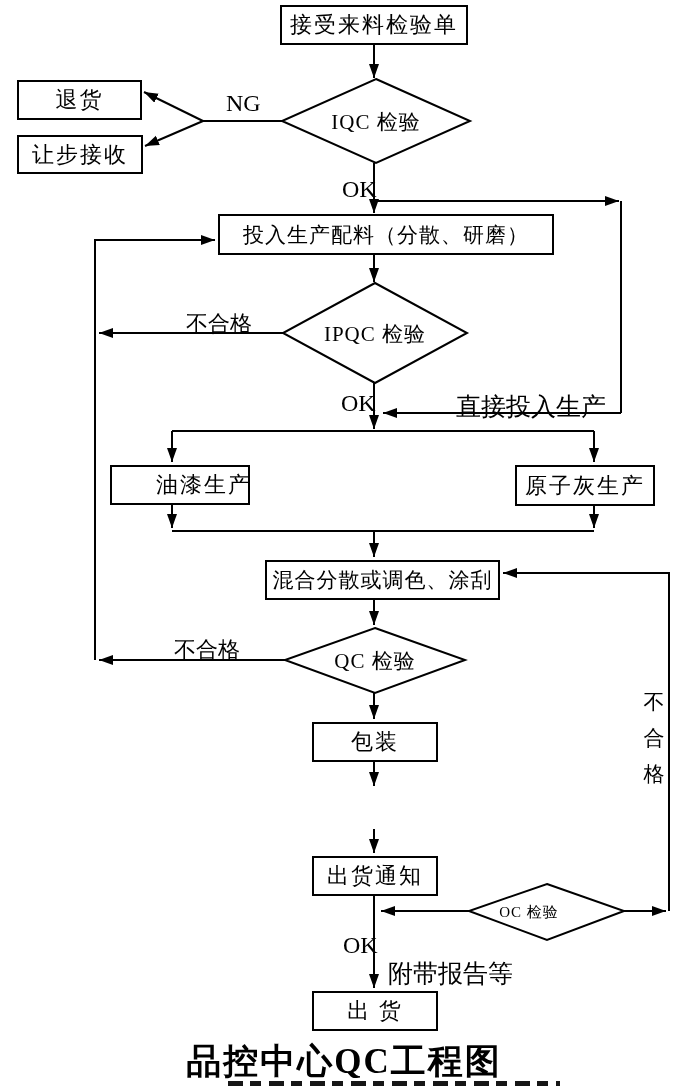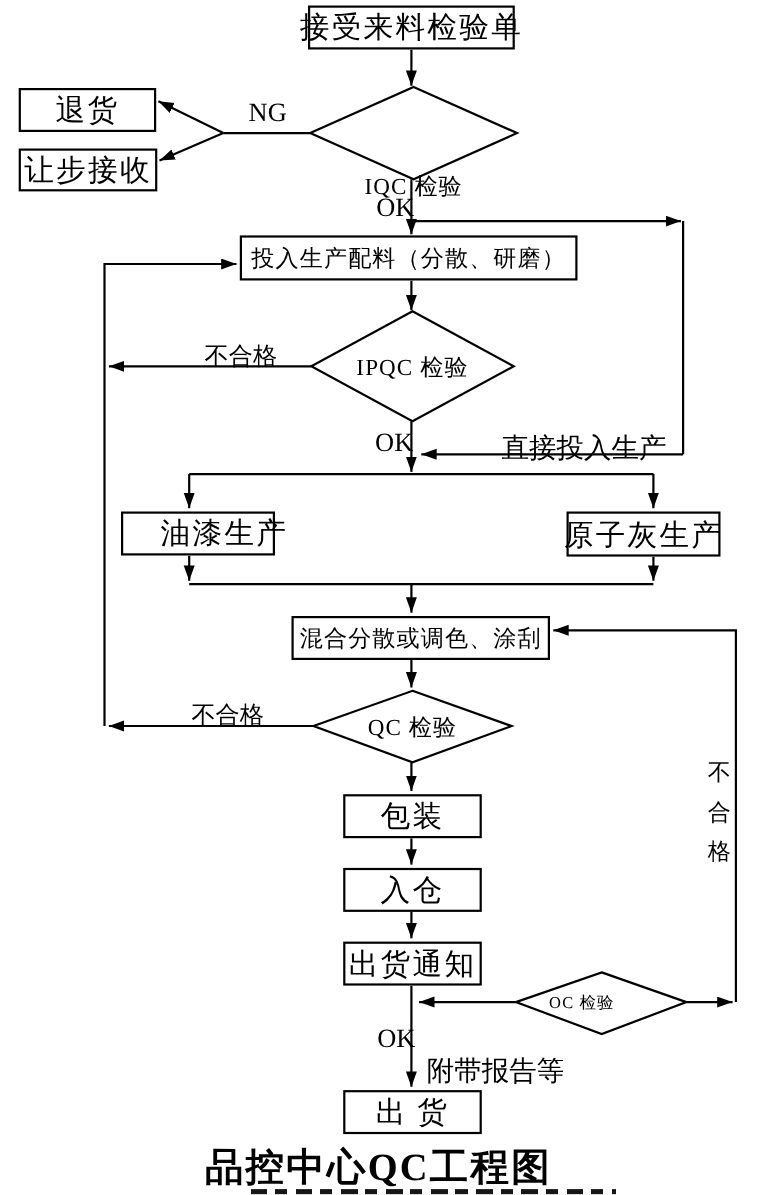--- a/index.html
+++ b/index.html
@@ -1,21 +1,21 @@
 <!DOCTYPE html>
 <html><head>
 <meta charset="utf-8">
 <style>
   html,body{margin:0;padding:0;background:#fff;}
   .stage{position:relative;width:688px;height:1086px;background:#ffffff;overflow:hidden;
          font-family:"Liberation Serif","DejaVu Serif",serif;color:#000;}
   svg.connectors{position:absolute;left:0;top:0;}
   .box{position:absolute;border:2px solid #000;background:#fff;box-sizing:border-box;
        display:flex;align-items:center;justify-content:center;
-       font-size:27px;letter-spacing:2px;white-space:nowrap;}
+       font-size:22px;letter-spacing:2px;white-space:nowrap;}
   .box.wide{font-size:21px;letter-spacing:1px;}
   .dlabel{position:absolute;transform:translate(-50%,-50%);font-size:21px;
           white-space:nowrap;letter-spacing:1px;}
   .elabel{position:absolute;white-space:nowrap;font-size:22px;}
   .elabel.small{font-size:25px;}
   .vlabel{position:absolute;width:30px;text-align:center;font-size:21px;line-height:36px;
           word-break:break-all;}
   .title{position:absolute;left:0;top:1038px;width:100%;text-align:center;
          font-size:35px;font-weight:bold;letter-spacing:2px;}
   .frag{position:absolute;top:1081px;left:228px;width:332px;height:5px;
@@ -70,37 +70,36 @@
       <polygon points="547,884 624,911 547,940 469,911"></polygon>
     </g>
   </svg>
 
   <div class="box" style="left:280px;top:5px;width:188px;height:40px;">接受来料检验单</div>
 
   <div class="box" style="left:17px;top:80px;width:125px;height:40px;">退货</div>
 
   <div class="box" style="left:17px;top:135px;width:126px;height:39px;">让步接收</div>
 
-  <div class="box wide" style="left:218px;top:214px;width:307px;height:41px;">投入生产配料（分散、研磨）</div>
+  <div class="box wide" style="left:218px;top:214px;width:336px;height:41px;">投入生产配料（分散、研磨）</div>
 
   <div class="box" style="left:110px;top:465px;width:140px;height:40px;padding-left:48px;">油漆生产</div>
 
   <div class="box" style="left:515px;top:465px;width:140px;height:41px;">原子灰生产</div>
 
   <div class="box wide" style="left:265px;top:560px;width:235px;height:40px;">混合分散或调色、涂刮</div>
 
   <div class="box" style="left:312px;top:722px;width:126px;height:40px;">包装</div>
 
-  <div class="box" style="left:312px;top:789px;width:126px;height:40px;">入仓</div>
 
   <div class="box" style="left:312px;top:856px;width:126px;height:40px;">出货通知</div>
 
   <div class="box" style="left:312px;top:991px;width:126px;height:40px;">出 货</div>
 
-  <div class="dlabel" style="left:376px;top:122px;margin-top:47px;">IQC 检验</div>
+  <div class="dlabel" style="left:376px;top:122px;">IQC 检验</div>
   <div class="dlabel" style="left:375px;top:334px;text-align:center;">IPQC 检验</div>
   <div class="dlabel" style="left:375px;top:661px;">QC 检验</div>
   <div class="dlabel" style="left:529px;top:912px;font-size:15px;">OC 检验</div>
 
   <div class="elabel" style="left:226px;top:90px;font-size:24px;">NG</div>
   <div class="elabel" style="left:342px;top:176px;font-size:24px;">OK</div>
   <div class="elabel" style="left:186px;top:309px;">不合格</div>
   <div class="elabel" style="left:341px;top:390px;font-size:24px;">OK</div>
   <div class="elabel small" style="left:456px;top:390px;">直接投入生产</div>
   <div class="elabel" style="left:174px;top:635px;">不合格</div>

